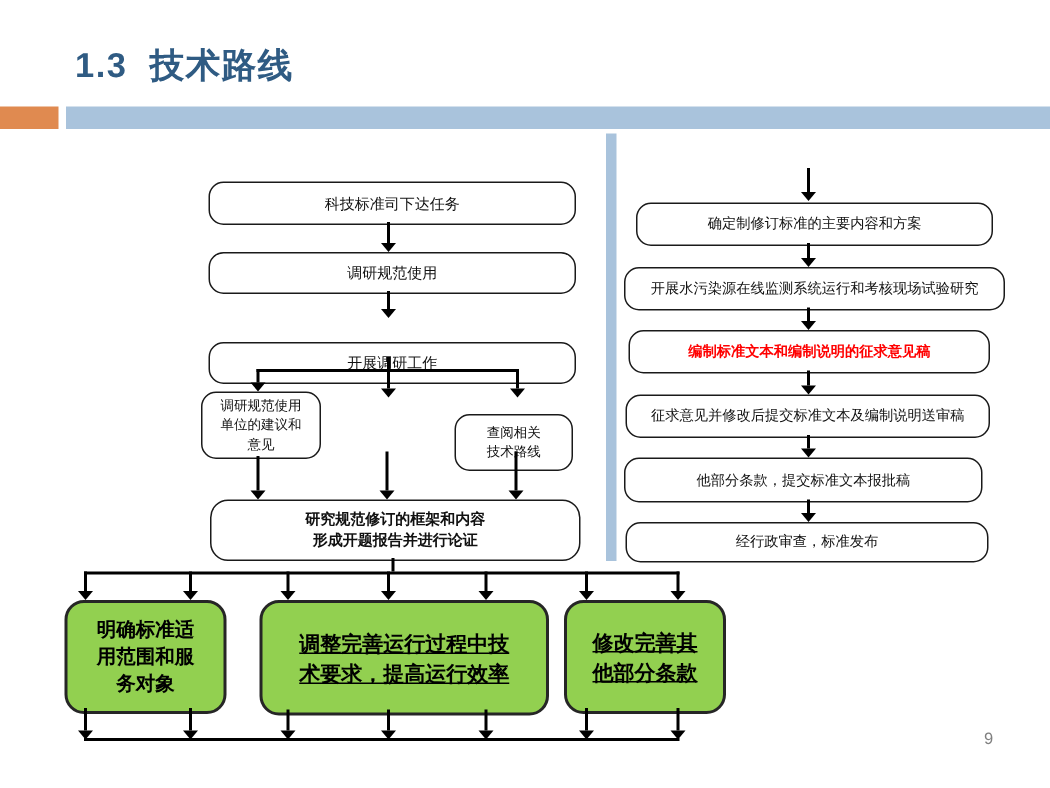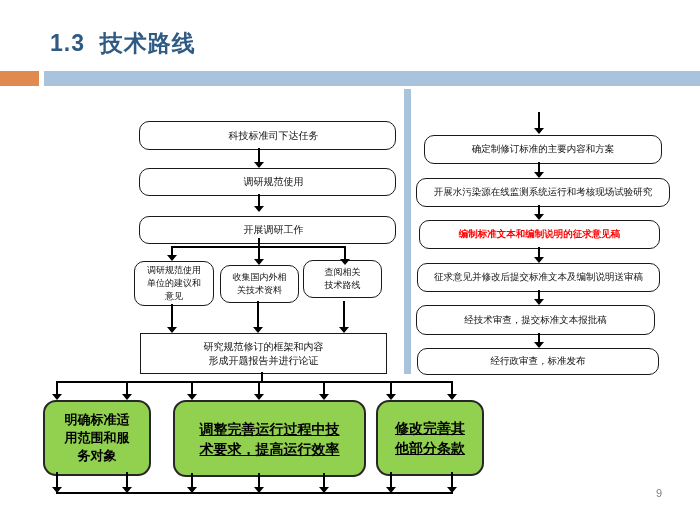--- a/index.html
+++ b/index.html
@@ -7,24 +7,24 @@
          font-family:"Liberation Sans","DejaVu Sans",sans-serif;}
   .title{position:absolute;left:50px;top:28px;font-size:23px;font-weight:bold;
          color:#2F5B83;letter-spacing:1px;white-space:pre;}
   .bar-orange{position:absolute;left:0;top:71px;width:39px;height:15px;background:#E08A50;}
   .bar-blue{position:absolute;left:44px;top:71px;width:656px;height:15px;background:#A9C3DC;}
   .divider{position:absolute;left:404px;top:89px;width:7px;height:285px;background:#A9C3DC;}
   .fbox{position:absolute;border:1px solid #1a1a1a;border-radius:10px;background:#fff;
         display:flex;flex-direction:column;align-items:center;justify-content:center;
         text-align:center;color:#111;}
   .fbox span{display:block;}
-  .single{font-size:10px;padding-left:12px;}
+  .single{font-size:10px;}
   .rbox{font-size:9.5px;}
   .branch{font-size:9px;line-height:13px;}
-  .merge{font-size:10px;line-height:14px;border-radius:0;}
+  .merge{font-size:10px;line-height:14px;border-radius:12px;font-weight:bold;}
   .red{color:#FF0000;font-weight:bold;}
   .gbox{position:absolute;background:#92D050;border:2px solid #262626;border-radius:13px;
         display:flex;flex-direction:column;align-items:center;justify-content:center;
         text-align:center;font-weight:bold;color:#000;}
   .gbox span{display:block;}
   .g1{font-size:13px;line-height:18px;}
   .g2{font-size:14px;line-height:20px;text-decoration:underline;}
   .ln{position:absolute;background:#000;}
   .ah{position:absolute;width:0;height:0;border-left:5px solid transparent;
       border-right:5px solid transparent;border-top:6px solid #000;}
@@ -35,46 +35,42 @@
 
 <div class="slide">
 
   <div class="title">1.3  技术路线</div>
   <div class="bar-orange"></div>
   <div class="bar-blue"></div>
   <div class="divider"></div>
 
   <div class="fbox single" style="left:139px;top:121px;width:243px;height:27px">科技标准司下达任务</div>
   <div class="fbox single" style="left:139px;top:168px;width:243px;height:26px">调研规范使用</div>
-  <div class="fbox single" style="left:139px;top:216px;width:243px;height:26px">开展调研工作</div>
+  <div class="fbox single" style="left:139px;top:228px;width:243px;height:26px">开展调研工作</div>
 
   <div class="fbox branch" style="left:134px;top:261px;width:78px;height:43px">
     <span>调研规范使用</span>
     <span>单位的建议和</span>
     <span>意见</span>
   </div>
-  <div class="fbox branch" style="left:220px;top:265px;width:77px;height:36px">
-    <span>收集国内外相</span>
-    <span>关技术资料</span>
-  </div>
-  <div class="fbox branch" style="left:303px;top:260px;width:77px;height:36px">
+  <div class="fbox branch" style="left:303px;top:276px;width:77px;height:36px">
     <span>查阅相关</span>
     <span>技术路线</span>
   </div>
 
   <div class="fbox merge" style="left:140px;top:333px;width:245px;height:39px">
     <span>研究规范修订的框架和内容</span>
     <span>形成开题报告并进行论证</span>
   </div>
 
   <div class="fbox rbox" style="left:424px;top:135px;width:236px;height:27px">确定制修订标准的主要内容和方案</div>
   <div class="fbox rbox" style="left:416px;top:178px;width:252px;height:27px">开展水污染源在线监测系统运行和考核现场试验研究</div>
   <div class="fbox rbox red" style="left:419px;top:220px;width:239px;height:27px">编制标准文本和编制说明的征求意见稿</div>
   <div class="fbox rbox" style="left:417px;top:263px;width:241px;height:27px">征求意见并修改后提交标准文本及编制说明送审稿</div>
-  <div class="fbox rbox" style="left:416px;top:305px;width:237px;height:28px">经技术审查，提交标准文本报批稿</div>
+  <div class="fbox rbox" style="left:416px;top:305px;width:237px;height:28px">他部分条款，提交标准文本报批稿</div>
   <div class="fbox rbox" style="left:417px;top:348px;width:240px;height:25px">经行政审查，标准发布</div>
 
   <div class="gbox g1" style="left:43px;top:400px;width:104px;height:72px">
     <span>明确标准适</span>
     <span>用范围和服</span>
     <span>务对象</span>
   </div>
   <div class="gbox g2" style="left:173px;top:400px;width:189px;height:73px">
     <span>调整完善运行过程中技</span>
     <span>术要求，提高运行效率</span>

